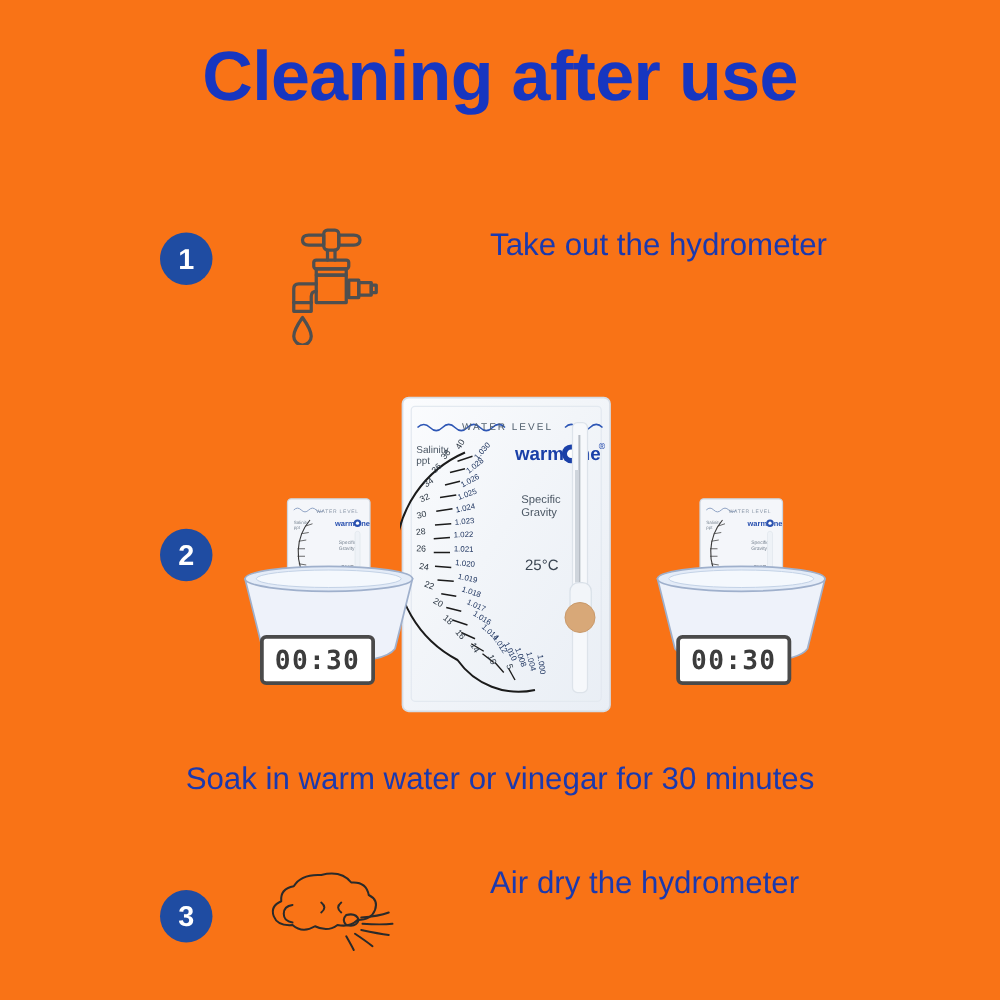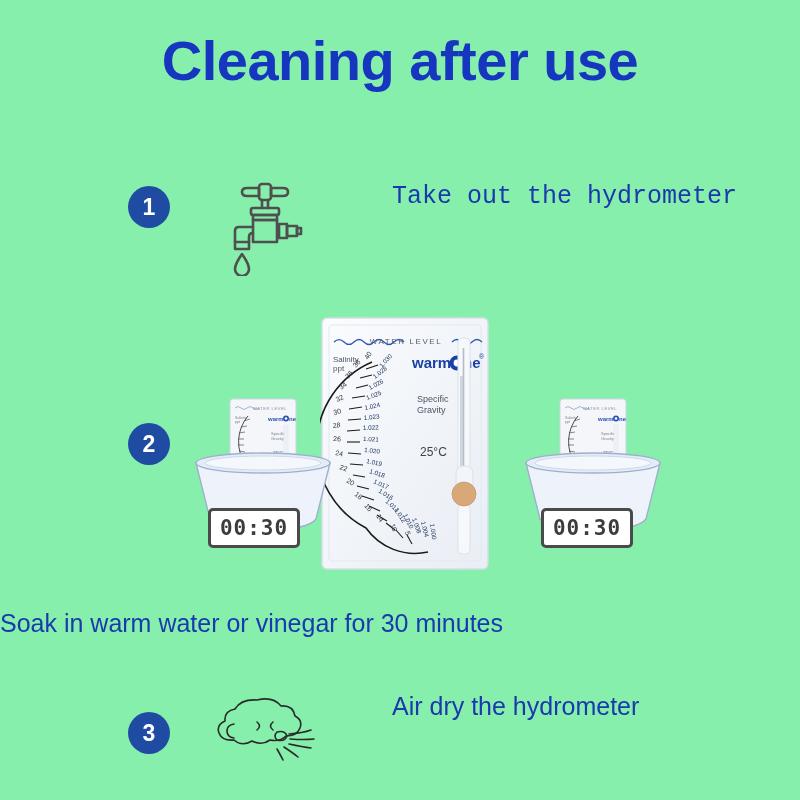--- a/index.html
+++ b/index.html
@@ -11,21 +11,21 @@
     width: 800px;
     height: 800px;
     overflow: hidden;
     font-family: "Liberation Sans", sans-serif;
     position: relative;
   }
   #page {
     position: relative;
     width: 800px;
     height: 800px;
-    background: #86efac;
+    background: #f97316;
   }
 
   
   .title {
     position: absolute;
     top: 28px;
     left: 0;
     width: 800px;
     text-align: center;
     font-size: 56px;
@@ -55,28 +55,28 @@
   #badge3 { left: 128px; top: 712px; }
 
   
   .steptext {
     position: absolute;
     color: #1b39ae;
     font-size: 25px;
     line-height: 1.32;
     font-weight: 400;
   }
-  #step1text { left: 392px; top: 180px; width: 360px; font-family: Liberation Mono, monospace; }
+  #step1text { left: 392px; top: 180px; width: 360px; }
   #step3text { left: 392px; top: 690px; width: 340px; }
 
   .caption {
     position: absolute;
     left: 0;
     width: 800px;
-    text-align: left;
+    text-align: center;
     color: #1b39ae;
     font-size: 25px;
     top: 609px;
     white-space: nowrap;
   }
 
   
   .icon-tap {
     position: absolute;
     left: 213px;

